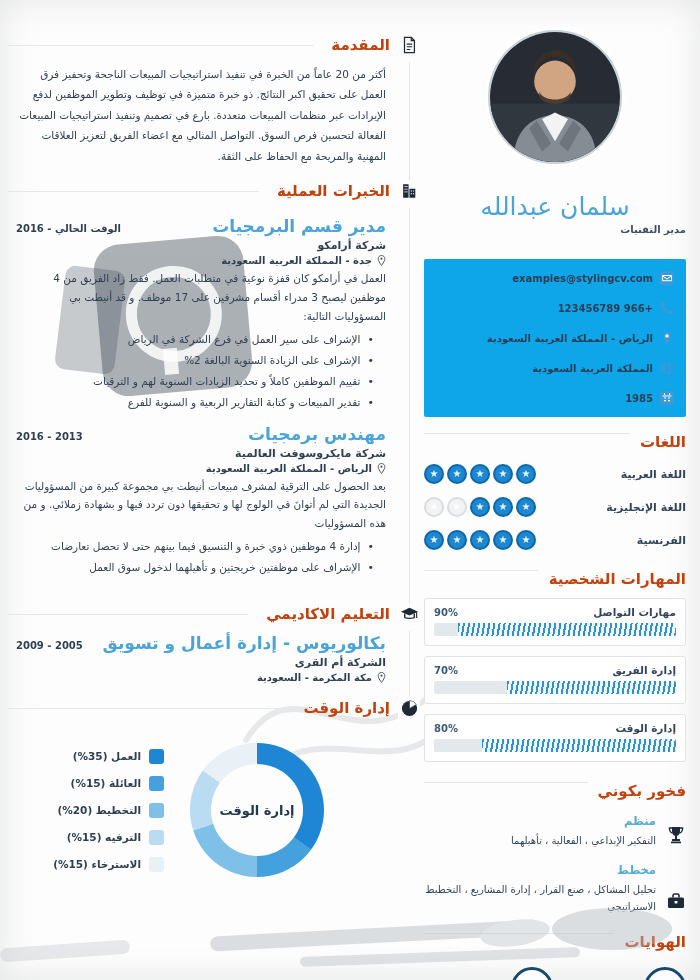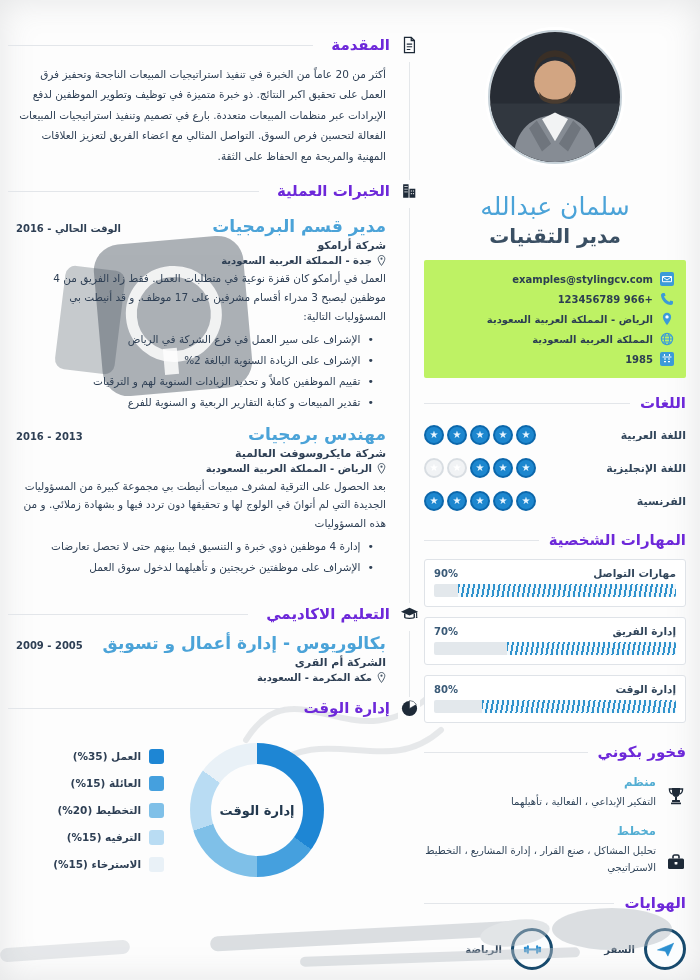--- a/index.html
+++ b/index.html
@@ -1,34 +1,34 @@
 <!DOCTYPE html>
 <html lang="ar" dir="rtl"><head>
 <meta charset="utf-8">
 <style>
   html,body{margin:0;padding:0;background:#e9eaec;}
   .page{position:relative;width:700px;height:980px;margin:0 auto;background:#fdfdfd;
         font-family:"DejaVu Sans",sans-serif;direction:rtl;overflow:hidden;
         box-shadow:inset 0 0 34px rgba(110,116,122,.18);}
   
-  .sec-title{color:#6d28d9;font-size:15px;font-weight:bold;white-space:nowrap;}
+  .sec-title{color:#c2410c;font-size:15px;font-weight:bold;white-space:nowrap;}
   .hline{flex:1;height:1px;background:#e3e6ea;margin-right:10px;}
   .ltr{direction:ltr;unicode-bidi:isolate;}
   
   .right-col{position:absolute;top:0;right:0;width:286px;padding:30px 14px 0 10px;box-sizing:border-box;}
   .photo-wrap{width:130px;height:130px;margin:0 auto;border-radius:50%;overflow:hidden;
               border:2px solid #c7d2d9;box-shadow:0 0 0 3px #fff;}
   .photo-wrap svg{display:block;width:100%;height:100%;}
   .name{margin-top:28px;text-align:center;color:#4ba3d8;font-size:25px;font-weight:normal;}
-  .job-title{margin-top:3px;text-align:center;color:#3a4f63;font-size:20px;font-weight:600;}
-  .contact-card{margin-top:12px;background:#bef264;border-radius:2px;padding:12px 12px;display:flex;flex-direction:column;gap:6px;}
+  .job-title{margin-top:3px;color:#3a4f63;font-size:10px;font-weight:600;}
+  .contact-card{margin-top:24px;background:#0ea5e9;border-radius:2px;padding:12px 12px;display:flex;flex-direction:column;gap:16px;}
   .contact-row{display:flex;align-items:center;gap:7px;justify-content:flex-start;}
   .contact-row .ctext{color:#2c3e52;font-size:10px;font-weight:600;}
   .cicon{width:14px;height:14px;flex:0 0 14px;display:inline-flex;}
-  .rsec-head{display:flex;align-items:center;margin-top:16px;}
+  .rsec-head{display:flex;align-items:flex-start;margin-top:16px;}
   .lang-row{display:flex;align-items:center;justify-content:space-between;margin-top:13px;}
   .lang-label{color:#31455a;font-size:11px;font-weight:600;}
   .stars{display:flex;gap:3px;direction:rtl;}
   .star{width:20px;height:20px;border-radius:50%;display:flex;align-items:center;justify-content:center;
         font-size:10px;line-height:1;box-sizing:border-box;}
   .star.filled{background:#1d87cf;border:2px solid #0c67ab;color:#eaf6ff;}
   .star.empty{background:#f1f3f5;border:2px solid #d8dde2;color:#ffffff;}
   .skill-card{margin-top:10px;background:#fff;border:1px solid #dfe3e8;border-radius:3px;padding:7px 9px 9px;}
   .skill-top{display:flex;justify-content:space-between;align-items:center;}
   .skill-label{color:#31455a;font-size:10.5px;font-weight:bold;}

